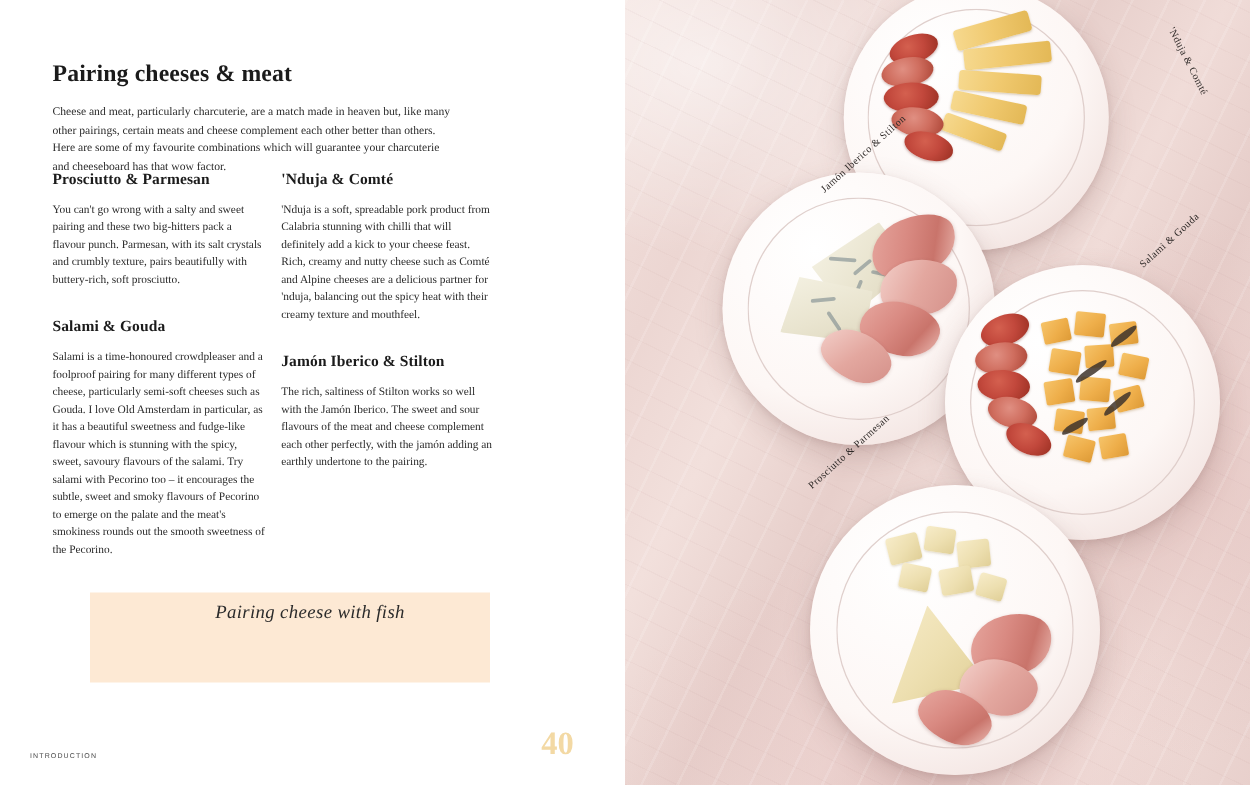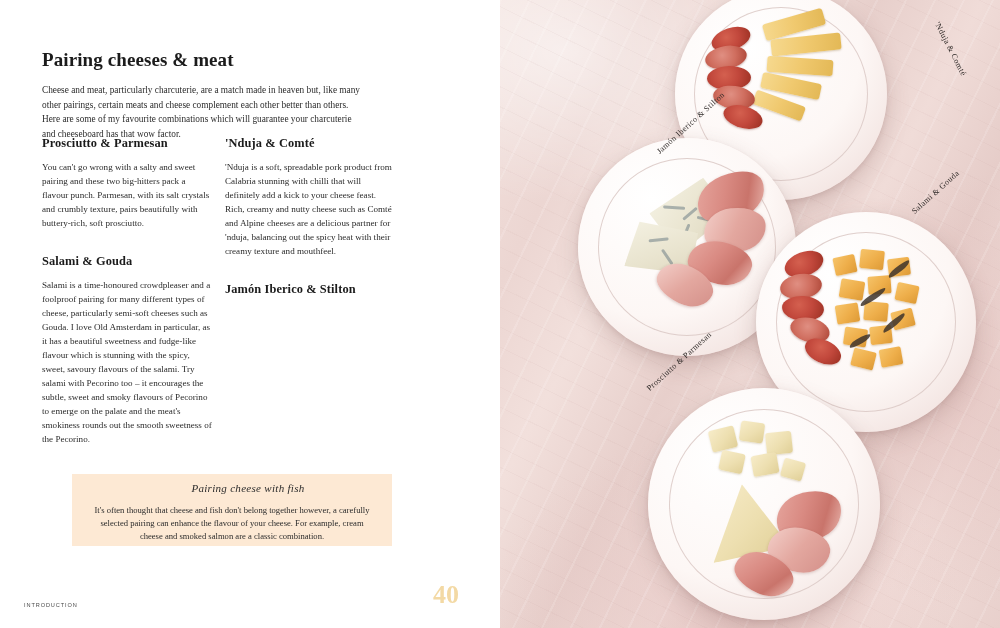--- a/index.html
+++ b/index.html
@@ -78,21 +78,21 @@
     width: 320px; height: 72px;
     background: #fde9d4;
   }
   #tip-title {
     position: absolute;
     left: 0; top: 8px;
     width: 320px;
     text-align: center;
     font-family: "Liberation Serif", serif;
     font-style: italic;
-    font-size: 11px;
+    font-size: 15px;
     color: #2b2b2b;
     letter-spacing: 0.3px;
     padding-left: 32px;
   }
   #tip-body {
     position: absolute;
     left: 22px; top: 30px;
     width: 276px;
     text-align: center;
     font-size: 8.6px;
@@ -268,25 +268,25 @@
       <h2 class="sec-head">Prosciutto &amp; Parmesan</h2>
       <p class="sec-body">You can't go wrong with a salty and sweet pairing and these two big-hitters pack a flavour punch. Parmesan, with its salt crystals and crumbly texture, pairs beautifully with buttery-rich, soft prosciutto.</p>
       <h2 class="sec-head">Salami &amp; Gouda</h2>
       <p class="sec-body last">Salami is a time-honoured crowdpleaser and a foolproof pairing for many different types of cheese, particularly semi-soft cheeses such as Gouda. I love Old Amsterdam in particular, as it has a beautiful sweetness and fudge-like flavour which is stunning with the spicy, sweet, savoury flavours of the salami. Try salami with Pecorino too – it encourages the subtle, sweet and smoky flavours of Pecorino to emerge on the palate and the meat's smokiness rounds out the smooth sweetness of the Pecorino.</p>
     </div>
 
     <div class="col" id="col-right">
       <h2 class="sec-head">'Nduja &amp; Comté</h2>
       <p class="sec-body">'Nduja is a soft, spreadable pork product from Calabria stunning with chilli that will definitely add a kick to your cheese feast. Rich, creamy and nutty cheese such as Comté and Alpine cheeses are a delicious partner for 'nduja, balancing out the spicy heat with their creamy texture and mouthfeel.</p>
       <h2 class="sec-head">Jamón Iberico &amp; Stilton</h2>
+      <p class="sec-body last">The rich, saltiness of Stilton works so well with the Jamón Iberico. The sweet and sour flavours of the meat and cheese complement each other perfectly, with the jamón adding an earthly undertone to the pairing.</p>
     </div>
 
     <div id="tip-box">
       <div id="tip-title">Pairing cheese with fish</div>
-      <div id="tip-body">It's often thought that cheese and fish don't belong together however, a carefully selected pairing can enhance the flavour of your cheese. For example, cream cheese and smoked salmon are a classic combination.</div>
     </div>
 
     <div id="footer-label">INTRODUCTION</div>
     <div id="page-number">40</div>
   </div>
 
   <div id="right-page">
     <div id="cloth"></div>
 
     <div class="plate" id="plate-1">

